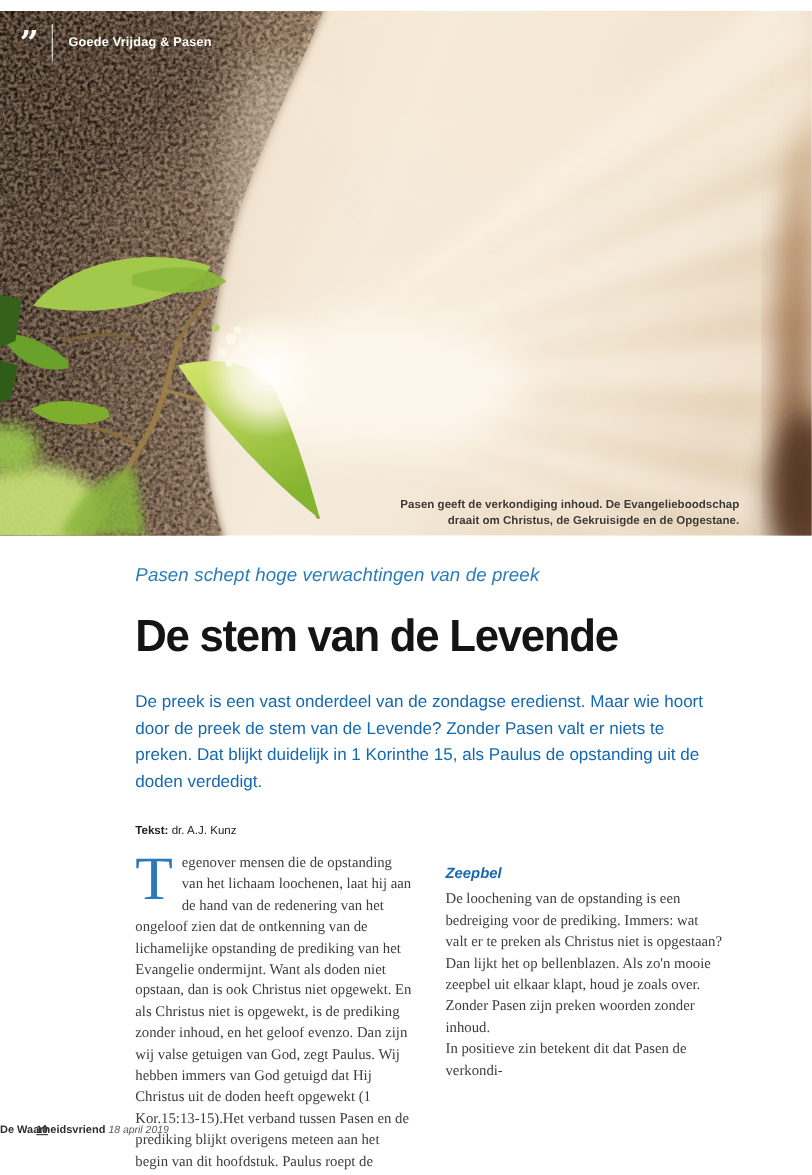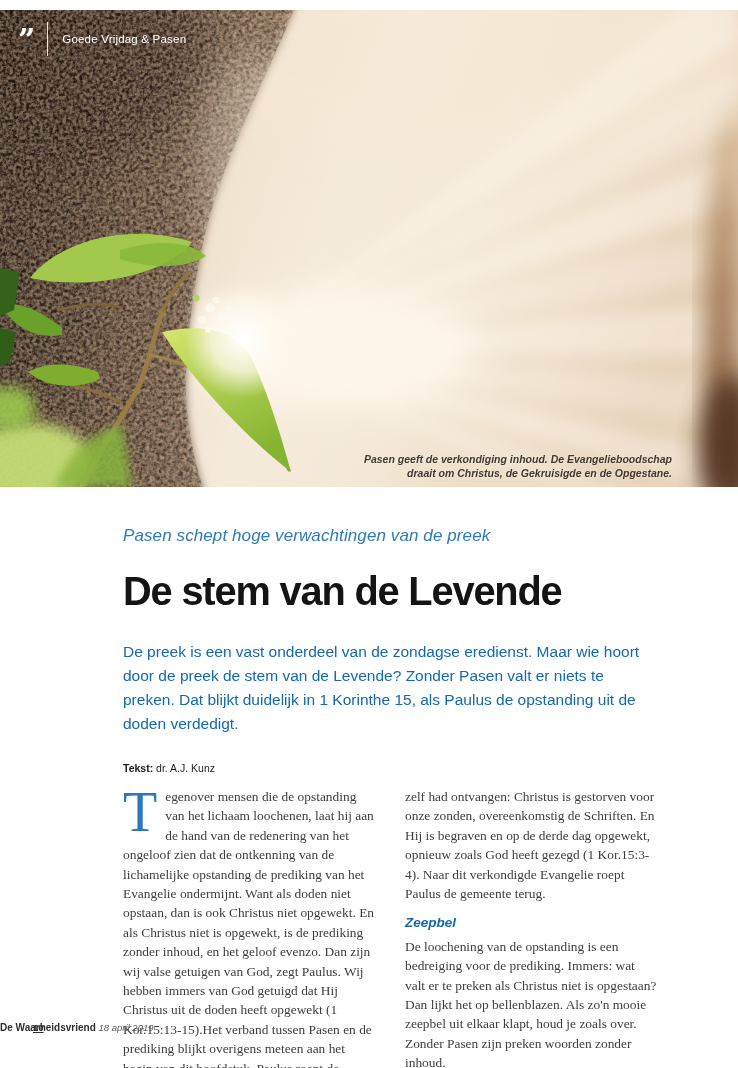--- a/index.html
+++ b/index.html
@@ -19,31 +19,31 @@
     text-shadow:0 0 4px rgba(60,40,20,.35);
   }
   .quote-glyph{
     font-family:"DejaVu Serif",serif;font-weight:bold;font-size:30px;line-height:20px;
     letter-spacing:-2px;margin-top:2px;
   }
   .header-divider{
     width:1px;height:34px;background:rgba(255,255,255,.85);margin:0 14px;
   }
   .section-label{
-    font-size:11.5px;font-weight:normal;letter-spacing:.2px;
+    font-size:11.5px;font-weight:bold;letter-spacing:.2px;
   }
   .photo-caption{
     position:absolute;right:66px;bottom:6px;width:330px;text-align:right;
-    font-size:10.5px;font-style:italic;font-weight:bold;line-height:1.4;
+    font-size:10.5px;font-weight:bold;line-height:1.4;
     color:#3f3830;text-shadow:0 0 3px rgba(255,250,240,.6);
   }
   
   .content{position:absolute;left:123px;top:487px;width:535px;}
   .kicker{
-    margin-top:39px;font-size:17px;font-style:italic;color:#2b7cba;letter-spacing:.1px;
+    margin-top:26px;font-size:17px;font-style:italic;color:#2b7cba;letter-spacing:.1px;
   }
   .article-title{
     margin-top:22px;font-size:41px;font-weight:bold;letter-spacing:-1.2px;color:#141414;
     transform:scaleX(.97);transform-origin:left;white-space:nowrap;
   }
   .standfirst{
     margin-top:25px;font-size:15.5px;line-height:24px;font-weight:normal;color:#1468af;
   }
   .byline{margin-top:26px;font-size:10.5px;color:#1c1c1c;}
   .byline .byline-label{font-weight:bold;}
@@ -203,21 +203,20 @@
   <div class="byline">
     <span class="byline-label">Tekst:</span>
     <span>dr. A.J. Kunz</span>
   </div>
 
   <div class="columns">
     <div class="col">
       <p><span class="dropcap">T</span><span>egenover mensen die de opstanding van het lichaam loochenen, laat hij aan de hand van de redenering van het ongeloof zien dat de ontkenning van de lichamelijke opstanding de prediking van het Evangelie ondermijnt. Want als doden niet opstaan, dan is ook Christus niet opgewekt. En als Christus niet is opgewekt, is de prediking zonder inhoud, en het geloof evenzo. Dan zijn wij valse getuigen van God, zegt Paulus. Wij hebben immers van God getuigd dat Hij Christus uit de doden heeft opgewekt (1 Kor.15:13-15).Het verband tussen Pasen en de prediking blijkt overigens meteen aan het begin van dit hoofdstuk. Paulus roept de Korinthiërs in herinnering dat hij hun heeft overgeleverd wat hij</span></p>
     </div>
     <div class="col">
-      <p>zelf had ontvangen: Christus is gestorven voor onze zonden, overeenkomstig de Schriften. En Hij is begraven en op de derde dag opgewekt, opnieuw zoals God heeft gezegd (1 Kor.15:3-4). Naar dit verkondigde Evangelie roept Paulus de gemeente terug.</p>
       <p class="subhead">Zeepbel</p>
       <p>De loochening van de opstanding is een bedreiging voor de prediking. Immers: wat valt er te preken als Christus niet is opgestaan? Dan lijkt het op bellenblazen. Als zo'n mooie zeepbel uit elkaar klapt, houd je zoals over. Zonder Pasen zijn preken woorden zonder inhoud.</p>
       <p>In positieve zin betekent dit dat Pasen de verkondi-</p>
     </div>
   </div>
 </div>
 
 <div class="footer-pagenum">10</div>
 <div class="footer-center">
   <span class="magazine">De Waarheidsvriend</span>

